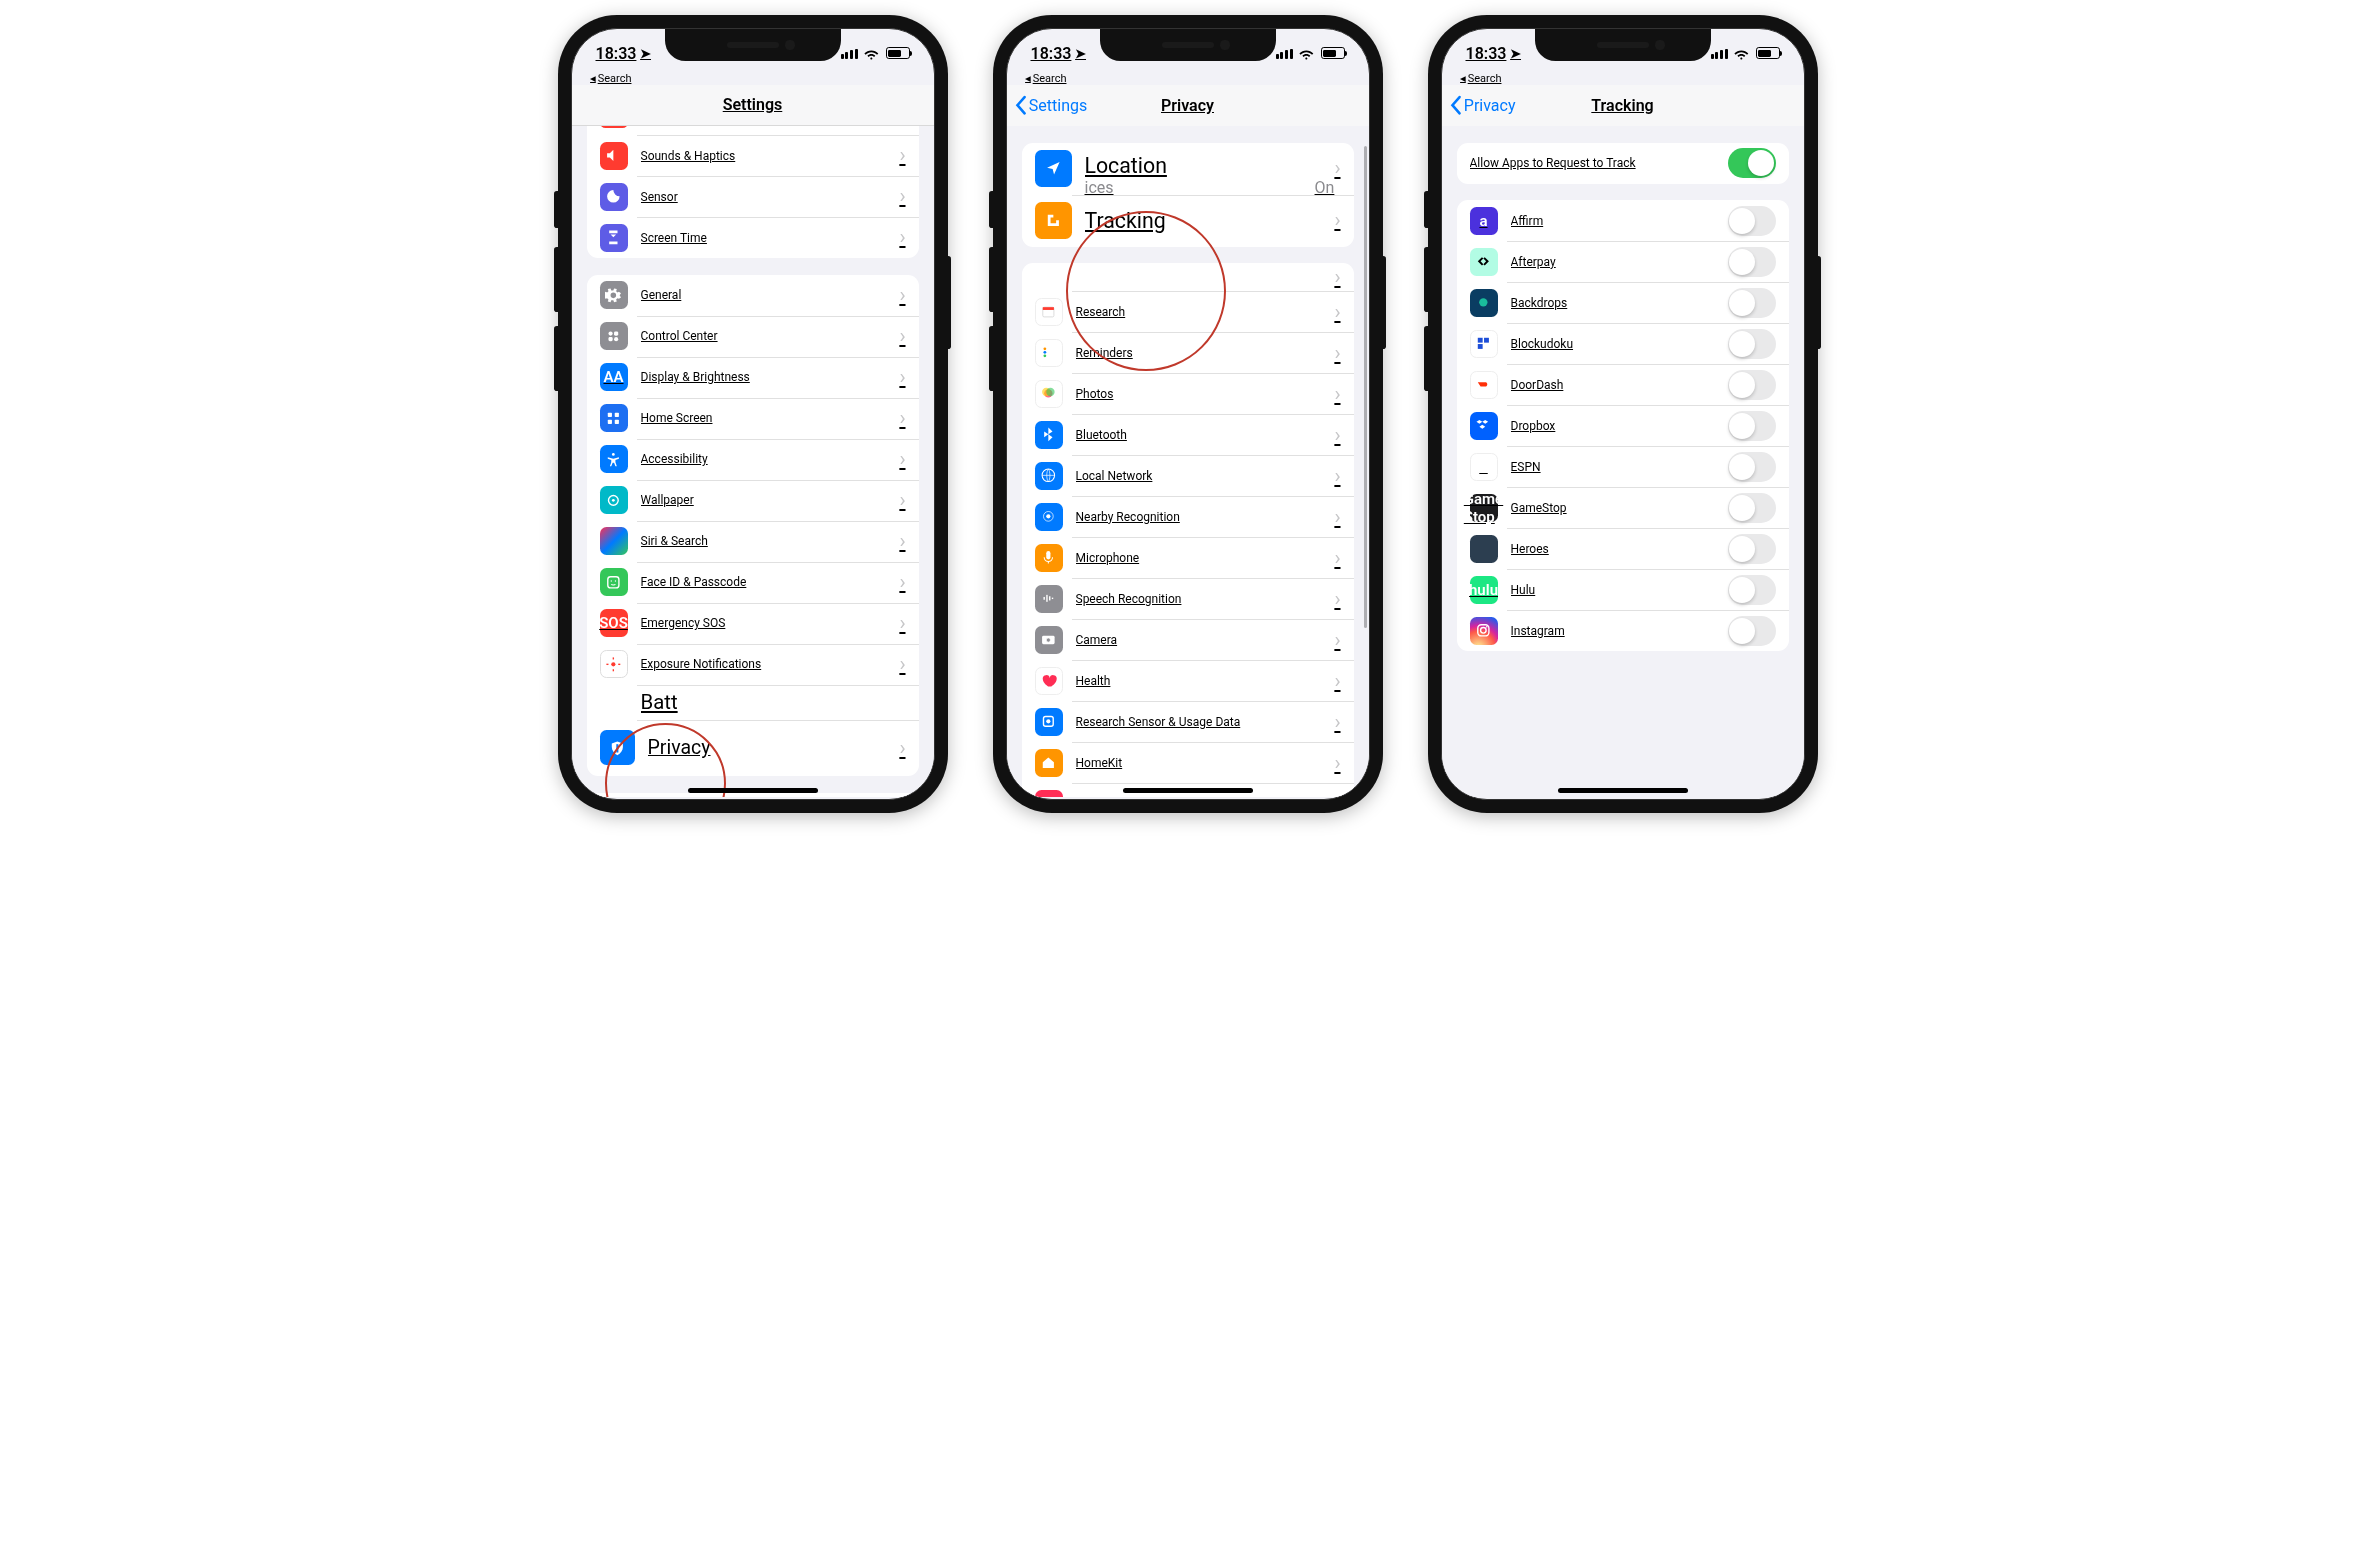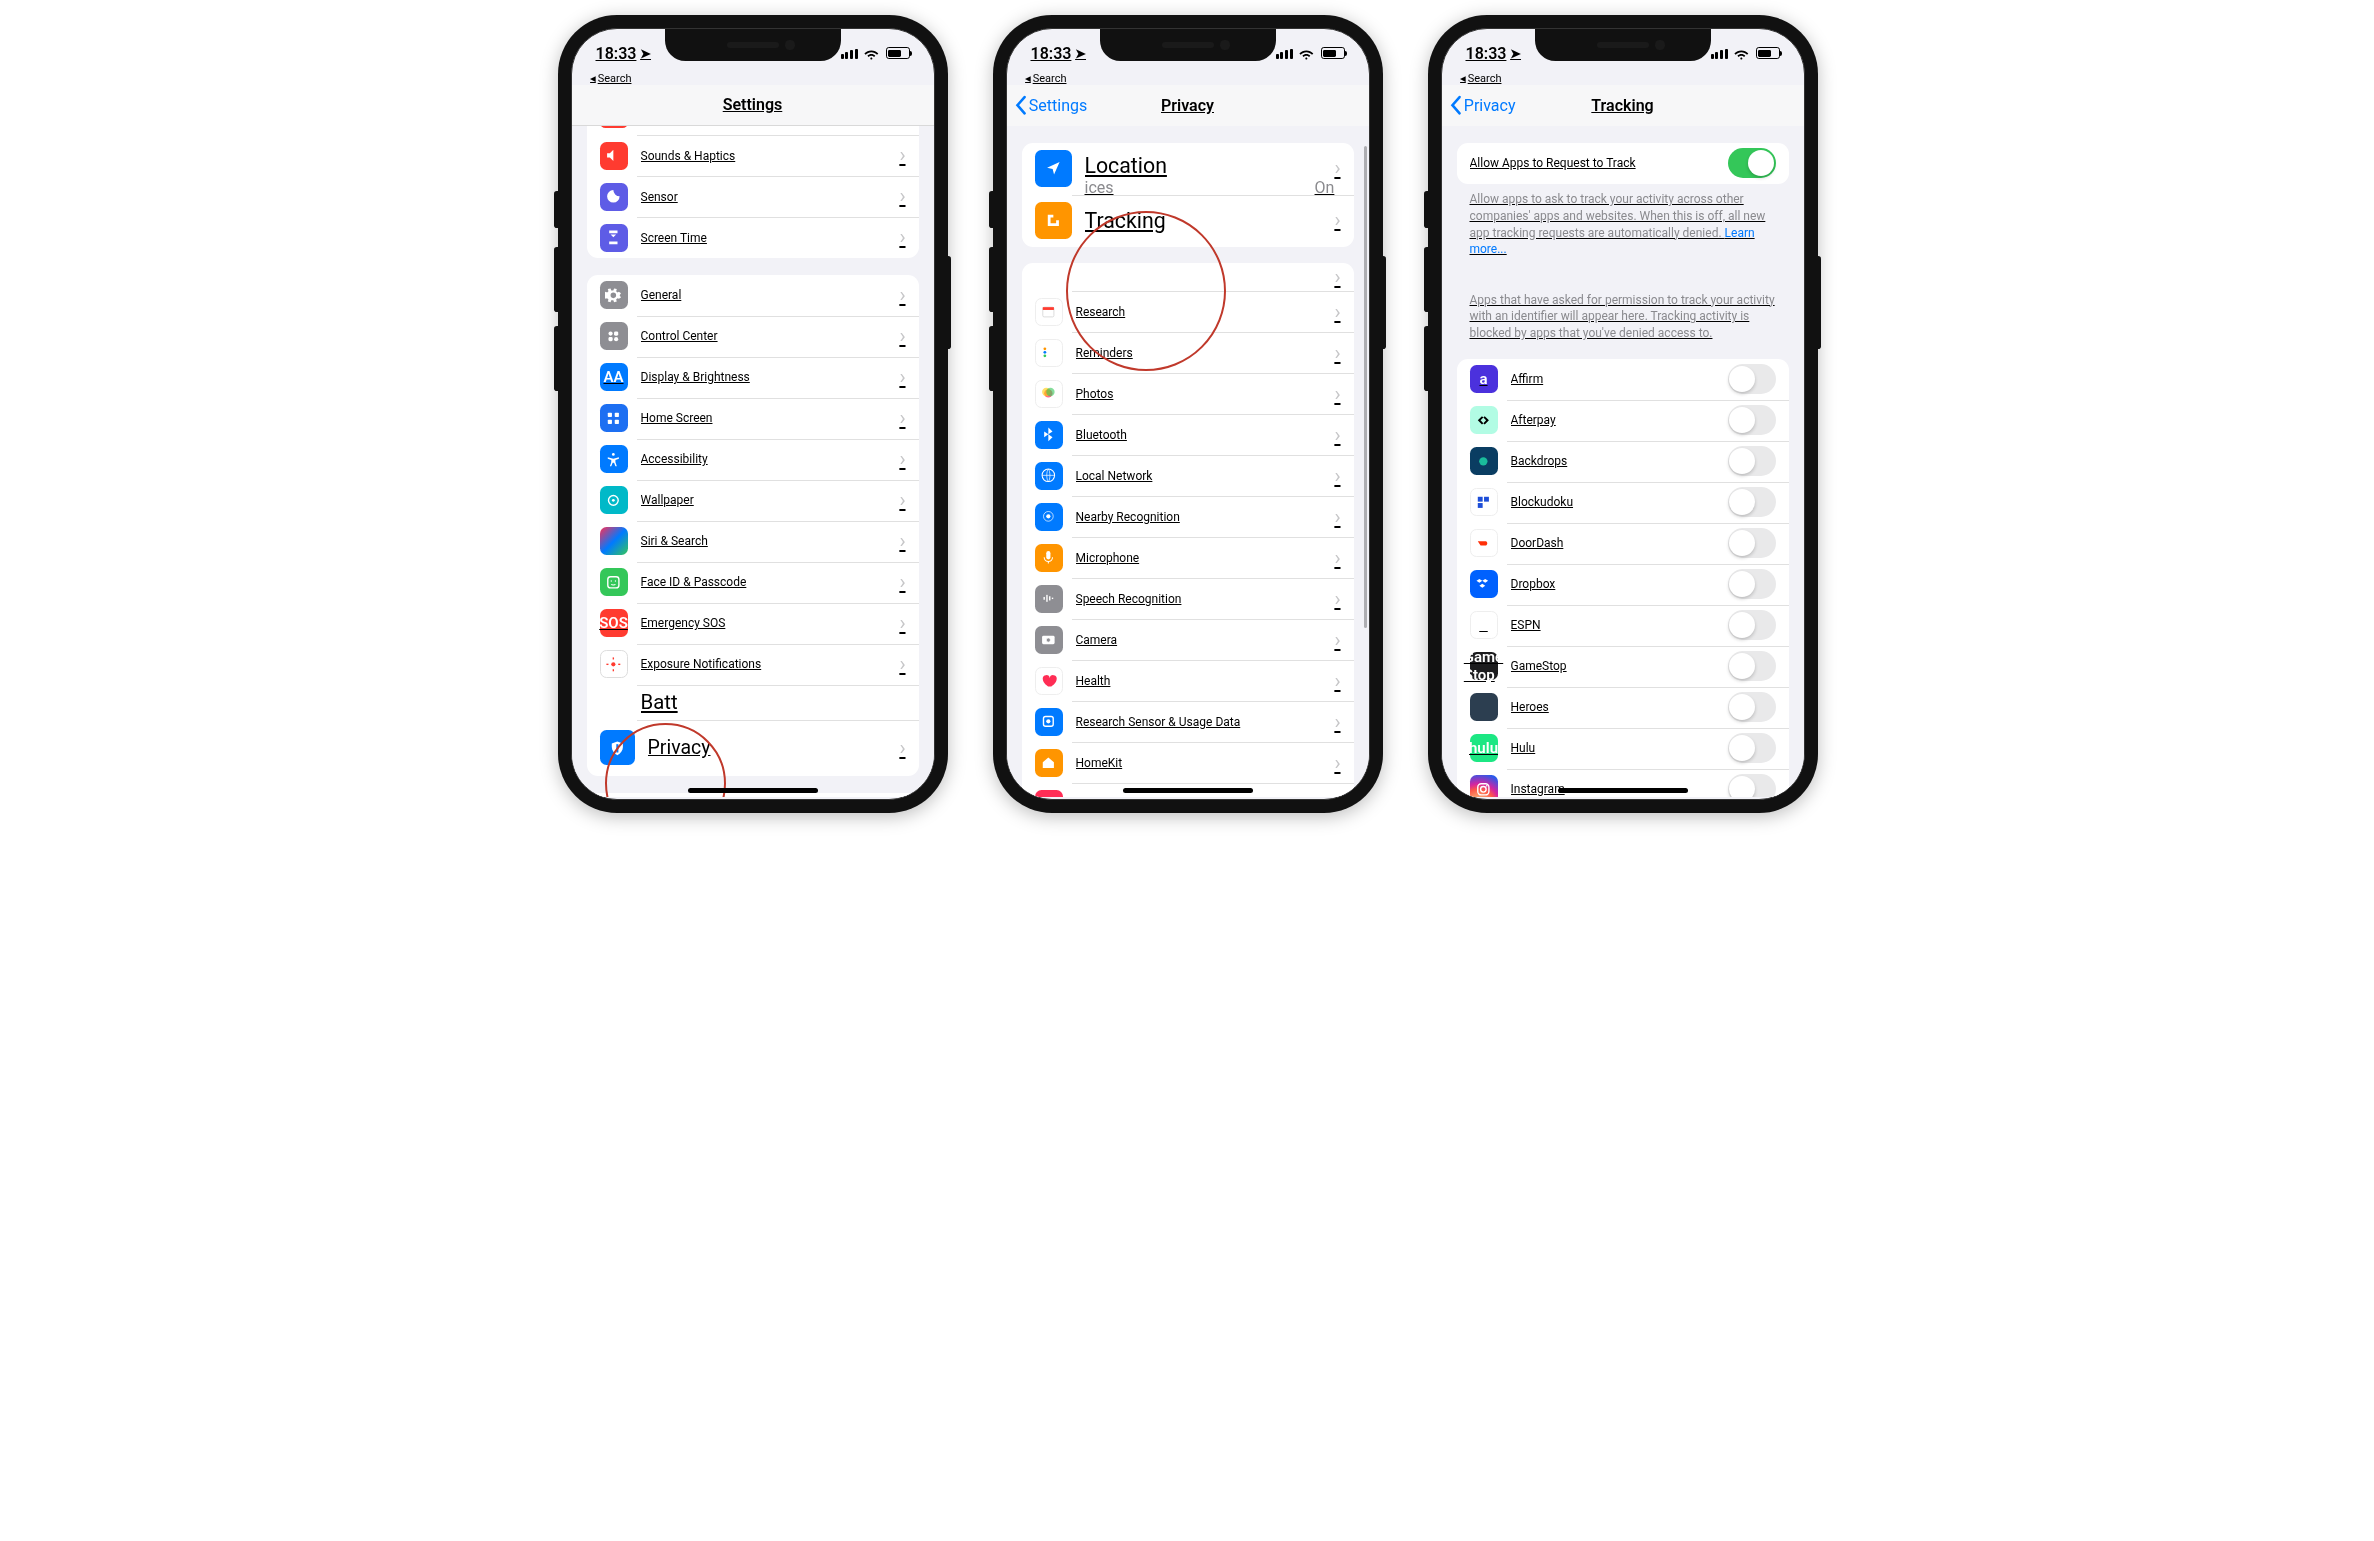--- a/index.html
+++ b/index.html
@@ -593,26 +593,20 @@
     </div>
     <div class="content">
       <div class="group">
         <div class="row">
           <div class="label">Allow Apps to Request to Track</div>
           <div class="toggle on">
               <div class="knob"></div>
             </div>
         </div>
       </div>
-      <div class="footer-text">
-        <span>Allow apps to ask to track your activity across other companies' apps and websites. When this is off, all new app tracking requests are automatically denied. </span><span class="link">Learn more...</span>
-      </div>
-      <div class="footer-text" style="margin-top:26px;">
-        <span>Apps that have asked for permission to track your activity with an identifier will appear here. Tracking activity is blocked by apps that you've denied access to.</span>
-      </div>
 
       <div class="group">
         <div class="row">
             <div class="ico bg-affirm">a</div>
             <div class="label">Affirm</div>
             <div class="toggle">
               <div class="knob"></div>
             </div>
           </div>
         <div class="row">

